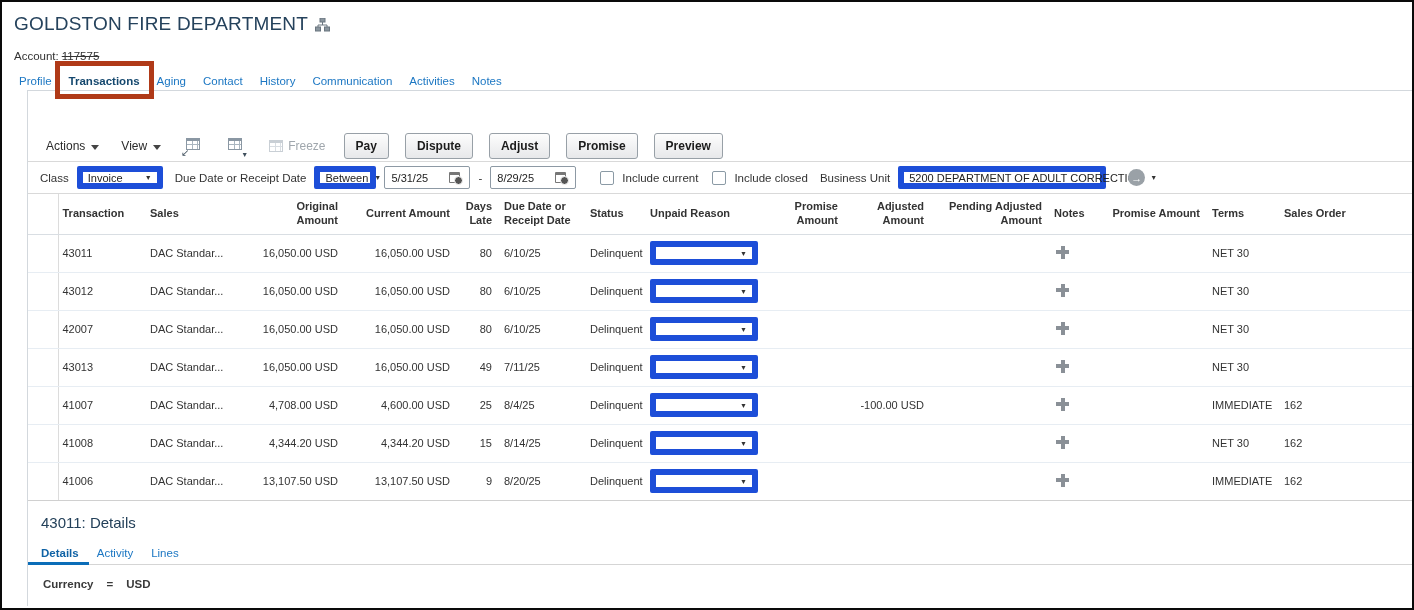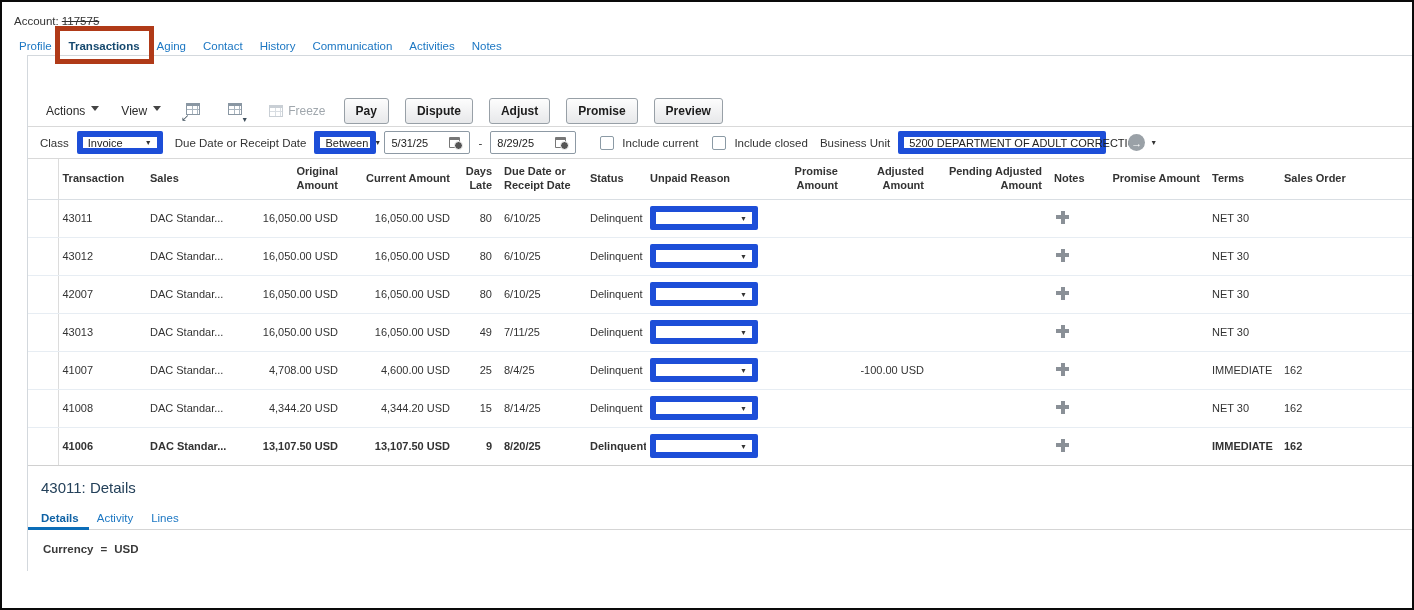--- a/index.html
+++ b/index.html
@@ -20,21 +20,21 @@
   .tabbar .tab.active{ color:#15486e; font-weight:bold; }
   .tabbar .tab.active .annotation{ position:absolute; left:-12px; right:-12px; top:-12px; bottom:-10px;
         border:5px solid #b03a18; pointer-events:none; }
 
   
   .panel{ margin-left:25px; border-left:1px solid #d3d8dd; border-top:1px solid #d3d8dd;
           height:516px; background:#fff; }
 
   
   .toolbar{ display:flex; align-items:center; gap:10px; padding:40px 0 0 12px; height:70px; }
-  .menu-btn{ display:flex; gap:6px; font-size:12px; color:#2b2b2b; padding:4px 6px; cursor:pointer;}
+  .menu-btn{ display:flex; align-items:center; gap:6px; font-size:12px; color:#2b2b2b; padding:4px 6px; cursor:pointer;}
   .caret{ width:0; height:0; border-left:4px solid transparent; border-right:4px solid transparent; border-top:5px solid #444; margin-top:2px;}
   .tool-icon{ position:relative; width:20px; height:18px; margin:0 6px; cursor:pointer;}
   .mini-grid{ position:absolute; top:1px; left:3px; width:14px; height:12px; border:1px solid #8a97a3; border-top:3px solid #8a97a3;
       background: linear-gradient(to right, transparent 0 5px, #aab6c0 5px 6px, transparent 6px 10px, #aab6c0 10px 11px, transparent 11px),
                   linear-gradient(to bottom, transparent 0 3px, #aab6c0 3px 4px, transparent 4px); }
   .tool-icon .ovl{ position:absolute; font-size:10px; color:#3f4f5c; bottom:-3px; left:-2px; }
   .tool-icon .ovl.r{ left:auto; right:-3px; font-size:7px; }
   .freeze{ display:flex; align-items:center; gap:5px; color:#a0a7ad; font-size:12px; margin:0 8px;}
   .freeze .mini-grid{ position:static; opacity:.45; }
   .btn{ font-size:12px; font-weight:bold; color:#1c1c1c; padding:5px 11px; border:1px solid #98a0a7;
@@ -56,44 +56,55 @@
   .chk{ width:14px; height:14px; border:1px solid #8b9aa5; border-radius:2px; background:#fff; cursor:pointer; flex:0 0 auto;}
   .go-btn{ width:17px; height:17px; border-radius:50%; background:#9aa1a7; color:#fff; display:flex; align-items:center;
            justify-content:center; font-size:11px; font-weight:bold; cursor:pointer; margin-left:14px;}
 
   
   table{ border-collapse:collapse; table-layout:fixed; width:1389px; }
   th,td{ font-size:11px; color:#333; overflow:hidden; white-space:nowrap; padding:0 4px; }
   thead th{ font-weight:bold; height:40px; vertical-align:middle; text-align:left; white-space:normal; line-height:1.25;
             border-bottom:1px solid #d9dee3; }
   tbody td{ height:38px; border-bottom:1px solid #e7edf3; }
-  tbody tr:last-child td{ border-bottom:1px solid #d0d0d0;font-weight:bold; }
+  tbody tr:last-child td{ border-bottom:1px solid #d0d0d0; }
   .gut{ border-right:1px solid #dcdcdc; }
   .ar{ text-align:right; }
   td.ar{ padding-right:8px; }
   th.ar{ padding-right:8px; }
   .row-sel{ width:108px; height:24px; }
   .plus-icon{ position:relative; width:13px; height:13px; display:inline-block; margin-left:2px; cursor:pointer;}
   .plus-icon::before{ content:""; position:absolute; left:4.5px; top:0; width:4px; height:13px; background:#8a9097; }
   .plus-icon::after{ content:""; position:absolute; top:4.5px; left:0; height:4px; width:13px; background:#8a9097; }
 
   
   .details-title{ font-size:15px; color:#24415a; margin:13px 0 0 13px; }
   .details-tabs{ display:flex; gap:18px; margin:16px 0 0 13px; font-size:11.5px; position:relative; padding-bottom:6px; }
   .details-tabs::after{ content:""; position:absolute; left:-13px; right:-1360px; bottom:0; height:1px; background:#d5d5d5; }
   .dtab{ color:#1c77c3; cursor:pointer; position:relative; }
   .dtab.active{ color:#0f62a5; font-weight:bold; }
   .dtab.active::after{ content:""; position:absolute; left:-13px; right:-10px; bottom:-6px; height:3px; background:#0b6db8; z-index:2;}
-  .currency-line{ margin:13px 0 0 15px; font-size:11.5px; font-weight:bold; color:#3a3a3a; display:flex; gap:7px;}
+  .currency-line{ margin:13px 0 0 15px; font-size:11.5px; font-weight:bold; color:#3a3a3a; display:flex; gap:13px;}
 </style>
 </head>
 <body>
 
 <div class="screen">
 
+  <div class="page-title">
+    <span>GOLDSTON FIRE DEPARTMENT</span>
+    <span class="hier-icon">
+      <svg width="15" height="14" viewBox="0 0 15 14">
+        <rect x="5" y="0" width="5" height="4" fill="#8a959e" stroke="#6b7680" stroke-width="1"></rect>
+        <rect x="0.5" y="9" width="5" height="4" fill="#8a959e" stroke="#6b7680" stroke-width="1"></rect>
+        <rect x="9.5" y="9" width="5" height="4" fill="#8a959e" stroke="#6b7680" stroke-width="1"></rect>
+        <path d="M7.5 4 v3 M3 9 v-2 h9 v2" stroke="#6b7680" stroke-width="1" fill="none"></path>
+      </svg>
+    </span>
+  </div>
 
   <div class="account-line">
     <span>Account:</span><span class="num">117575</span>
   </div>
 
   <div class="tabbar">
     <span class="tab">Profile</span>
     <span class="tab active">
       <span>Transactions</span>
       <span class="annotation"></span>

